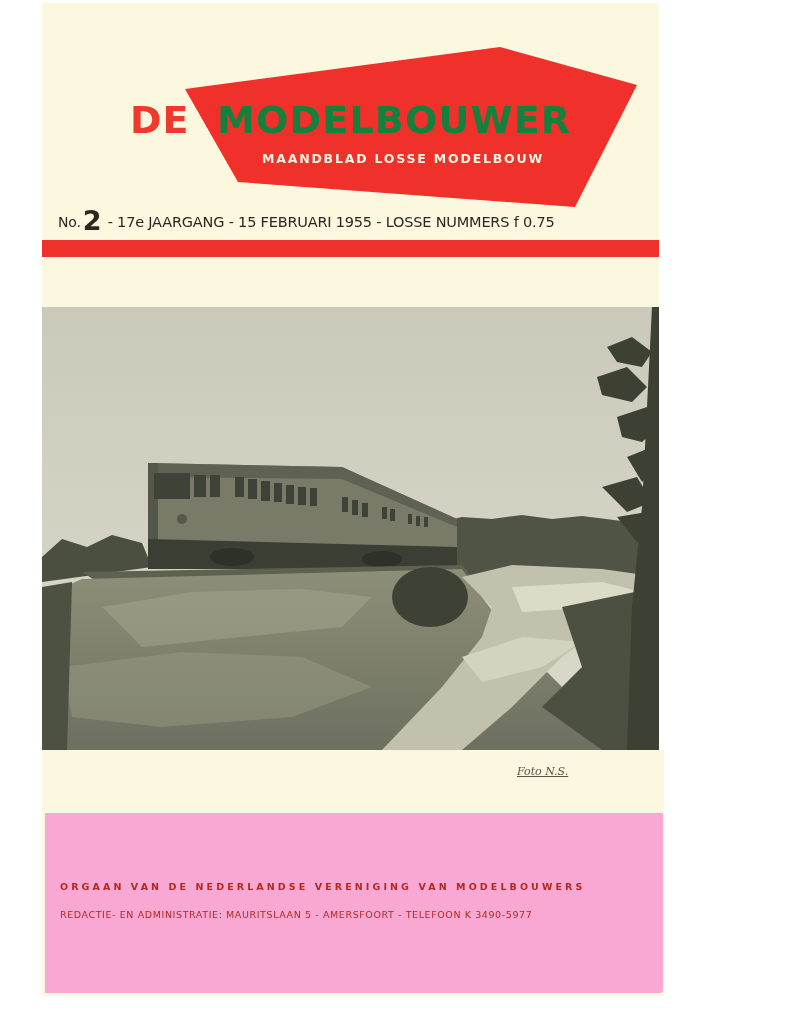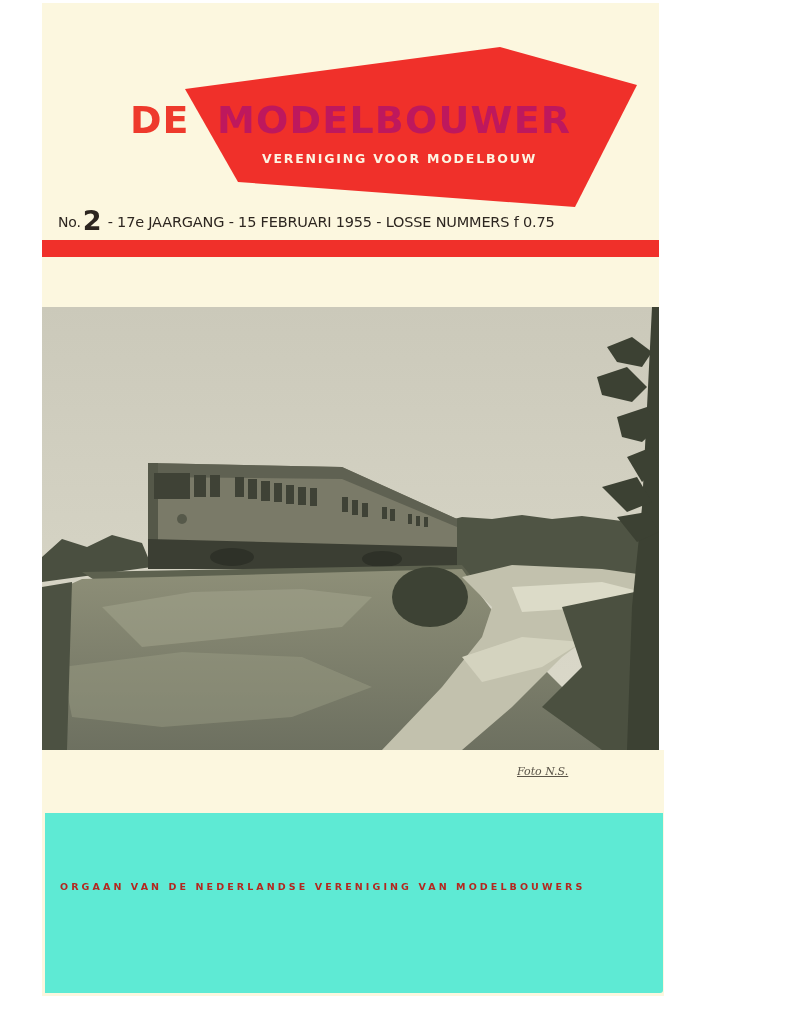--- a/index.html
+++ b/index.html
@@ -50,21 +50,21 @@
     line-height: 1;
   }
   .title-main {
     position: absolute;
     left: 217px;
     top: 101px;
     font-family: "DejaVu Sans", sans-serif;
     font-weight: bold;
     font-size: 38px;
     letter-spacing: 1.2px;
-    color: #be185d;
+    color: #15803d;
     line-height: 1;
   }
   .subtitle {
     position: absolute;
     left: 262px;
     top: 153px;
     font-family: "DejaVu Sans", sans-serif;
     font-weight: bold;
     font-size: 12.5px;
     letter-spacing: 1.8px;
@@ -121,21 +121,21 @@
     font-size: 11px;
     color: #5a5448;
     text-decoration: underline;
   }
   .footer-block {
     position: absolute;
     left: 45px;
     top: 813px;
     width: 618px;
     height: 180px;
-    background: #5eead4;
+    background: #f9a8d4;
     border-radius: 0 0 3px 0;
   }
   .footer-line1 {
     position: absolute;
     left: 15px;
     top: 68px;
     font-family: "DejaVu Sans", sans-serif;
     font-size: 9.5px;
     font-weight: bold;
     letter-spacing: 3.1px;
@@ -158,21 +158,21 @@
 
 <div class="page"></div>
 <div class="page-lower"></div>
 
 <svg class="logo-poly" viewBox="0 0 800 260" width="800" height="260">
   <polygon points="185,89 500,47 637,85 575,207 238,182" fill="#f0302a"></polygon>
 </svg>
 
 <div class="title-de">DE</div>
 <div class="title-main">MODELBOUWER</div>
-<div class="subtitle">VERENIGING VOOR MODELBOUW</div>
+<div class="subtitle">MAANDBLAD LOSSE MODELBOUW</div>
 
 <div class="issue-line">
   <span class="no-label">No.</span><span class="no-value">2</span>
   <span>- 17e JAARGANG - 15 FEBRUARI 1955 - LOSSE NUMMERS f 0.75</span>
 </div>
 
 <div class="red-stripe"></div>
 
 <div class="photo">
   <svg width="617" height="443" viewBox="0 0 617 443">
@@ -250,13 +250,14 @@
       <path d="M560,180 L595,170 L610,195 L585,205 Z"></path>
       <path d="M575,210 L605,205 L617,225 L595,235 Z"></path>
     </g>
   </svg>
 </div>
 
 <div class="caption">Foto N.S.</div>
 
 <div class="footer-block">
   <div class="footer-line1">ORGAAN VAN DE NEDERLANDSE VERENIGING VAN MODELBOUWERS</div>
+  <div class="footer-line2">REDACTIE- EN ADMINISTRATIE: MAURITSLAAN 5 - AMERSFOORT - TELEFOON K 3490-5977</div>
 </div>
 
 </body></html>

